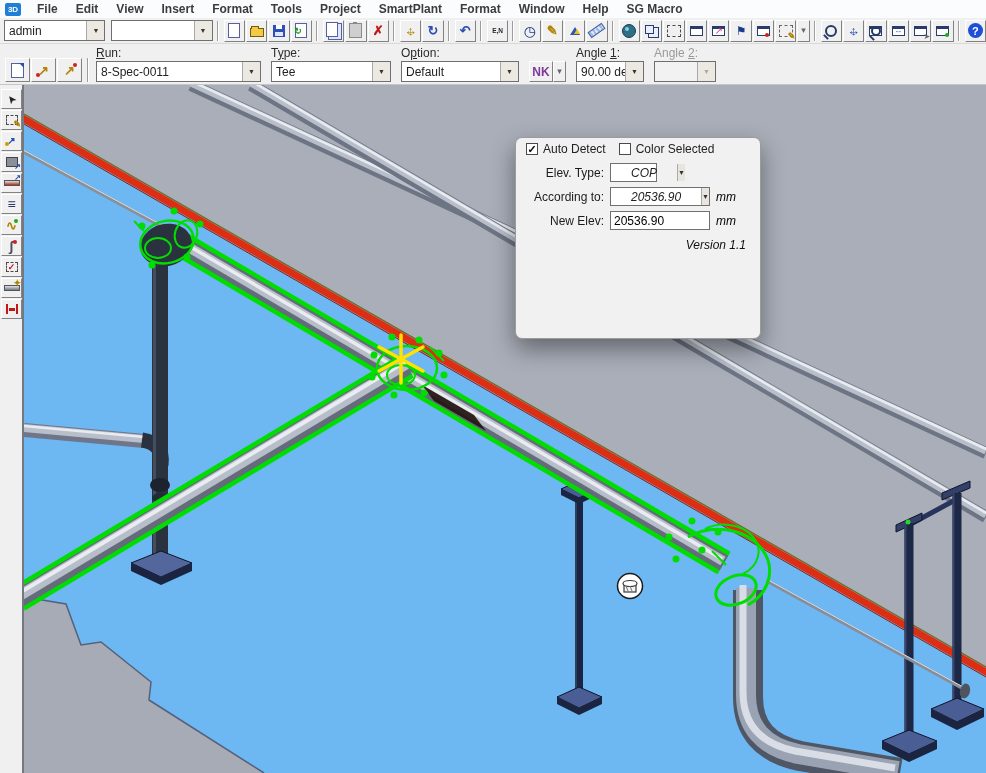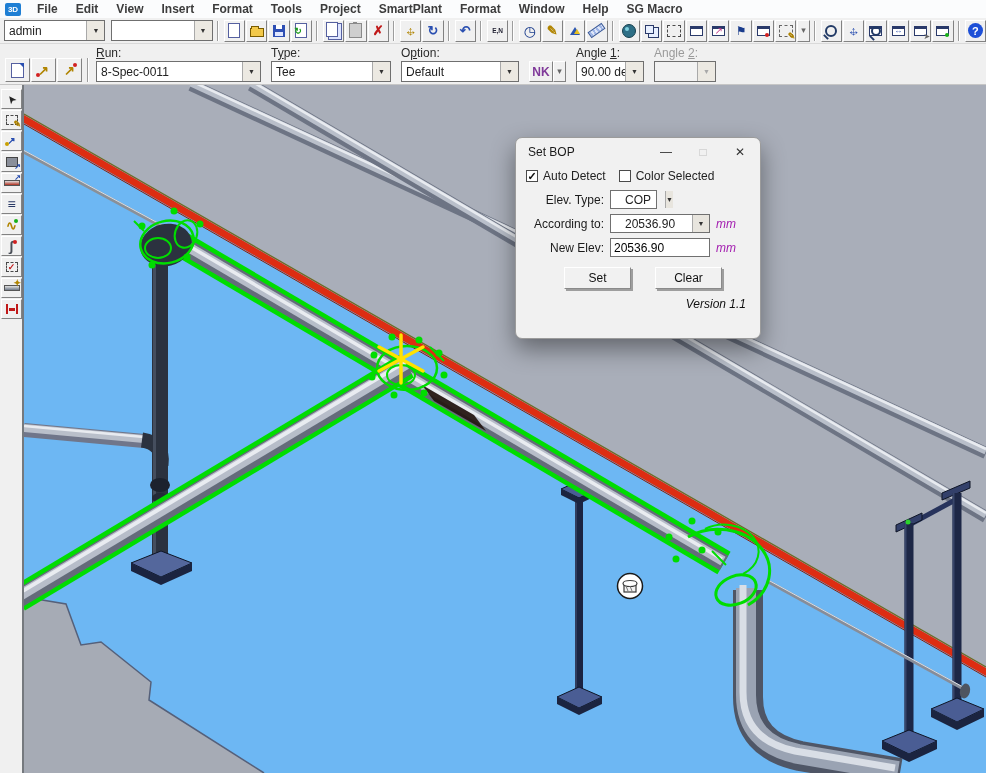--- a/index.html
+++ b/index.html
@@ -91,26 +91,26 @@
   .dlg-ctl.dim{color:#c0c0c0;}
   .cb{width:12px;height:12px;background:#fff;border:1px solid #4a4a4a;display:inline-flex;align-items:center;
       justify-content:center;font-size:11px;font-weight:bold;color:#101010;box-sizing:border-box;flex:none;}
   .rb{width:12px;height:12px;border-radius:50%;background:#fff;border:1px solid #4a4a4a;display:inline-flex;
       align-items:center;justify-content:center;box-sizing:border-box;flex:none;}
   .rb .dot{width:5px;height:5px;border-radius:50%;background:#101010;}
   .dlg-row{display:flex;align-items:center;margin:6px 0 0 10px;}
   .dlg-grid{display:grid;grid-template-columns:84px 100px auto;column-gap:6px;row-gap:5px;align-items:center;margin:7px 0 0 4px;}
   .dlbl{text-align:right;color:#1b1b1b;}
   .dcombo{display:flex;align-items:center;height:19px;background:#fff;border:1px solid #707070;box-sizing:border-box;}
-  .dcombo .val{flex:1;padding:0 14px;}
+  .dcombo .val{flex:1;padding:0 20px;font-style:italic;}
   .dcombo .cbtn{width:16px;align-self:stretch;background:#e8e5de;border-left:1px solid #a9a9a9;
                 display:flex;align-items:center;justify-content:center;font-size:7px;color:#333;}
   .dinput{height:19px;background:#fff;border:1px solid #707070;padding:0 3px;font-family:"Liberation Sans",sans-serif;
           font-size:12px;box-sizing:border-box;width:100px;}
-  .unit{font-style:italic;color:#a21caf;}
+  .unit{font-style:italic;color:#000000;}
   .wbtn{width:67px;height:22px;background:#f1f1f1;border:1px solid #8a8a8a;border-top-color:#fff;border-left-color:#fff;
         box-shadow:2px 2px 0 rgba(90,90,90,.55);font-family:"Liberation Sans",sans-serif;font-size:12px;color:#111;}
   .version{font-style:italic;text-align:right;padding-right:14px;margin-top:8px;color:#111;}
 </style>
 </head>
 <body>
 
 <div class="app">
 
   <div class="menubar">
@@ -542,26 +542,20 @@
         <circle cx="606" cy="501" r="12.5" fill="#ffffff" stroke="#1a1a1a" stroke-width="1.5"></circle>
         <rect x="600" y="499" width="12" height="8" fill="#f2f2f2" stroke="#3a3a3a" stroke-width="1.2"></rect>
         <ellipse cx="606" cy="498.5" rx="7" ry="3" fill="#ffffff" stroke="#3a3a3a" stroke-width="1.2"></ellipse>
         <line x1="602" y1="501" x2="604" y2="506" stroke="#777" stroke-width="1"></line>
         <line x1="606" y1="501" x2="608" y2="506" stroke="#777" stroke-width="1"></line>
       </g>
     </svg>
   </div>
 
   <div class="dlg">
-    <div class="dlg-title">
-      <span class="t">Set BOP</span>
-      <span class="dlg-ctl">—</span>
-      <span class="dlg-ctl dim">□</span>
-      <span class="dlg-ctl">✕</span>
-    </div>
 
     <div class="dlg-row" style="margin-top:4px">
       <span class="cb">✓</span>
       <span style="margin-left:5px">Auto Detect</span>
       <span class="cb" style="margin-left:13px"></span>
       <span style="margin-left:5px">Color Selected</span>
     </div>
 
     <div class="dlg-grid">
       <span class="dlbl">Elev. Type:</span>
@@ -577,21 +571,17 @@
         <span class="cbtn">▼</span>
       </div>
       <span class="unit">mm</span>
 
       <span class="dlbl">New Elev:</span>
       <input class="dinput" value="20536.90" style="">
       <span class="unit">mm</span>
     </div>
 
 
-    <div class="dlg-row" style="justify-content:center;gap:24px;margin-top:10px">
-      <button class="wbtn">Set</button>
-      <button class="wbtn">Clear</button>
-    </div>
 
     <div class="version">Version 1.1</div>
   </div>
 
 </div>
 
 </body></html>

